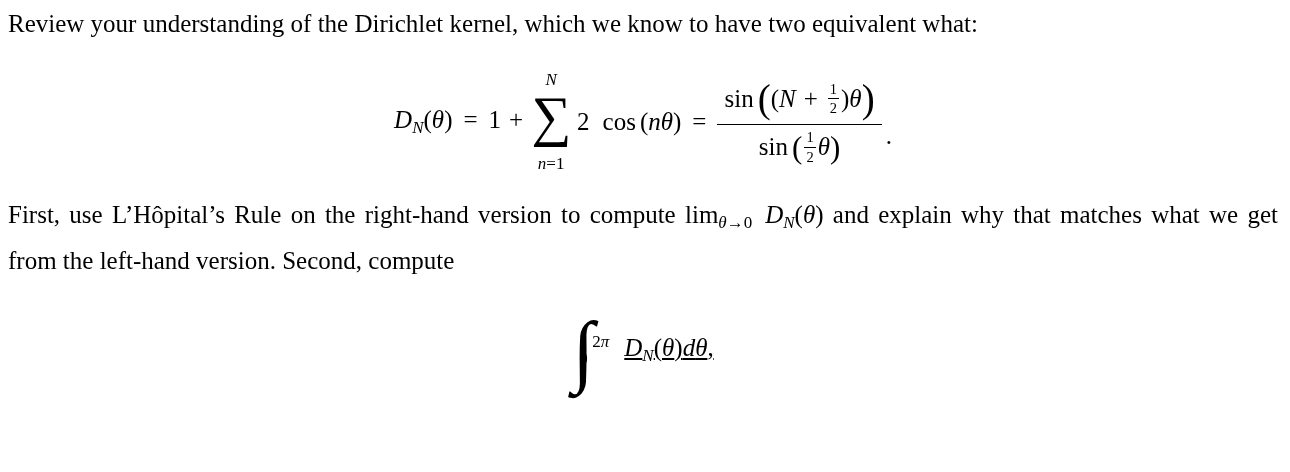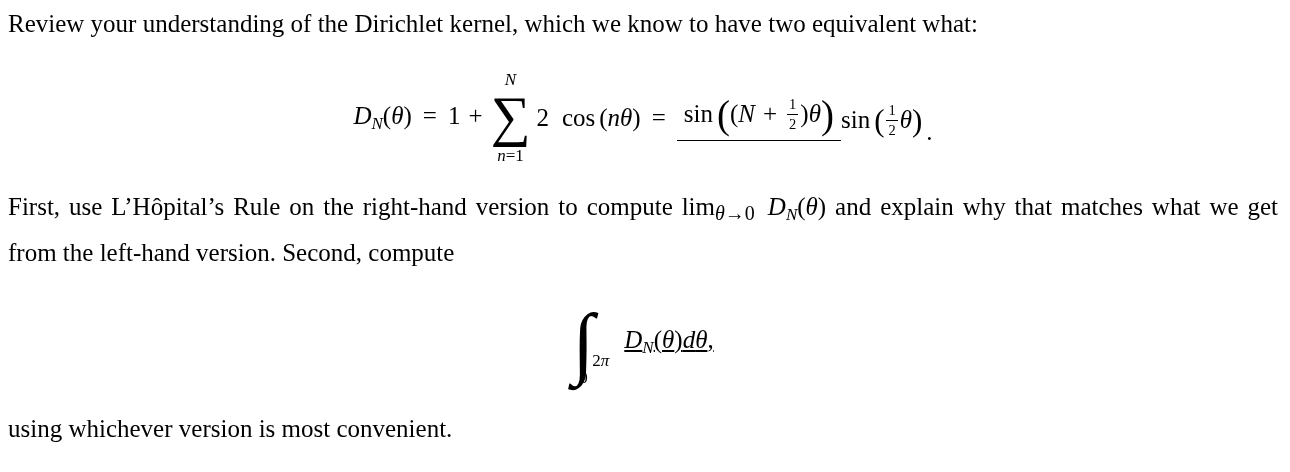--- a/index.html
+++ b/index.html
@@ -10,52 +10,52 @@
     font-size: 25px;
     overflow: hidden;
   }
   .page { padding: 7px 12px 0 8px; }
   .para { text-align: justify; line-height: 38px; }
   .intro { line-height: 34px; }
   .outro { line-height: 34px; }
   .var { font-style: italic; }
   .fn { font-style: normal; }
   .sub { font-size: 17px; vertical-align: -5px; }
-  .ssub { font-size: 20px; vertical-align: -5px; }
+  .ssub { font-size: 17px; vertical-align: -5px; }
 
   
   .eq-row { display: flex; align-items: center; justify-content: center; }
   .eq1 { margin: 30px 0 24px 0; }
   .eq2 { margin: 26px 0 26px 0; }
   .mrel { margin: 0 11px; }
   .mbin { margin: 0 8px; }
   .sp-thin { margin-right: 4px; }
   .sp-word { margin-left: 13px; }
 
   
   .sum { display: inline-flex; flex-direction: column; align-items: center; margin-right: 6px; }
   .sum-upper { font-size: 17px; line-height: 1; margin-bottom: 4px; }
   .sigma { font-size: 56px; line-height: 0.88; }
-  .sum-lower { font-size: 17px; line-height: 1; margin-top: 6px; }
+  .sum-lower { font-size: 17px; line-height: 1; margin-top: 14px; }
 
   
-  .frac { display: inline-flex; flex-direction: row; align-items: center; }
+  .frac { display: inline-flex; flex-direction: column; align-items: center; }
   .frac-num { display: flex; align-items: center; padding: 0 7px 6px 7px; border-bottom: 1.8px solid #000; }
   .frac-den { display: flex; align-items: center; padding-top: 5px; }
   .bigparen { font-size: 39px; line-height: 1; }
   .midparen { font-size: 31px; line-height: 1; }
   .sfrac { display: inline-flex; flex-direction: column; align-items: center; font-size: 14.5px; line-height: 1; margin: 0 2px; }
   .sfrac-n { border-bottom: 1.3px solid #000; padding: 0 2px 2px 2px; }
   .sfrac-d { padding-top: 2px; }
   .period { position: relative; top: 14px; margin-left: 4px; }
 
   
   .int-wrap { display: inline-flex; align-items: center; }
   .int-sign { font-size: 80px; line-height: 1; }
-  .int-limits { display: inline-flex; flex-direction: column; justify-content: flex-end; height: 88px; font-size: 17px; line-height: 1; }
+  .int-limits { display: inline-flex; flex-direction: column; justify-content: center; height: 88px; font-size: 17px; line-height: 1; }
   .int-upper { margin-left: -2px; }
   .int-lower { margin-left: -15px; }
   .int-body { margin-left: 15px; text-decoration: underline; }
 </style>
 </head>
 <body>
 
 <div class="page">
 
   <div class="para intro">
@@ -109,17 +109,14 @@
     <span class="int-wrap">
       <span class="int-sign">∫</span>
       <span class="int-limits">
         <span class="int-upper"><span>2</span><span class="var">π</span></span>
         <span class="int-lower">0</span>
       </span>
     </span>
     <span class="int-body"><span class="var">D</span><span class="sub var">N</span><span>(</span><span class="var">θ</span><span>)</span><span class="var">d</span><span class="var">θ</span><span>,</span></span>
   </div>
 
-  <div class="para outro">
-    <span>using whichever version is most convenient.</span>
-  </div>
 
 </div>
 
 </body></html>

